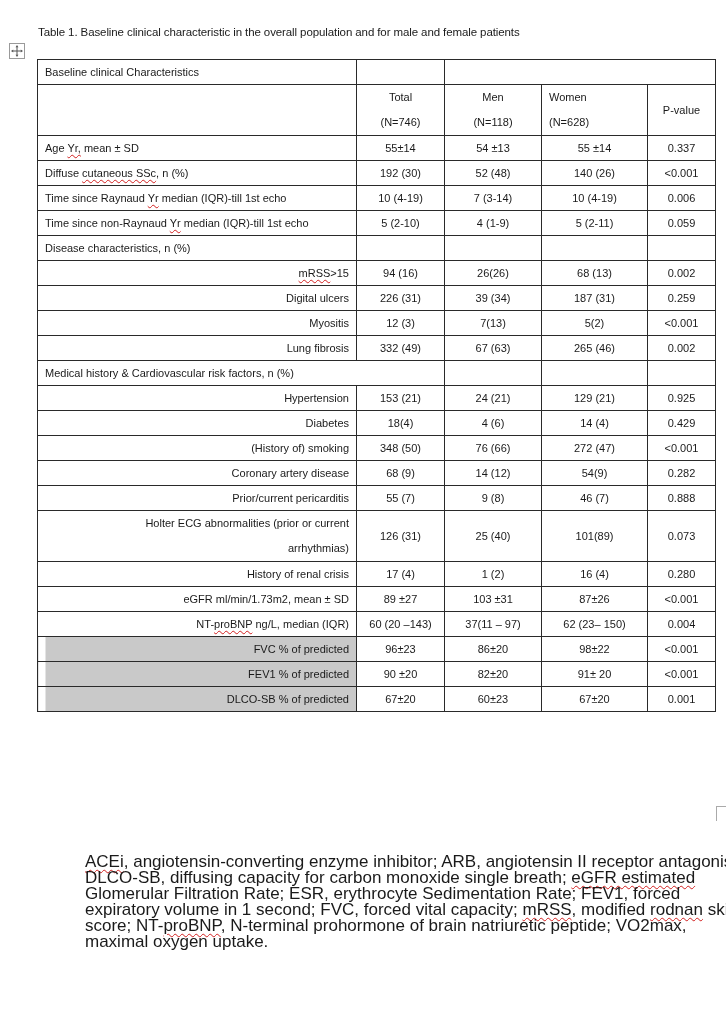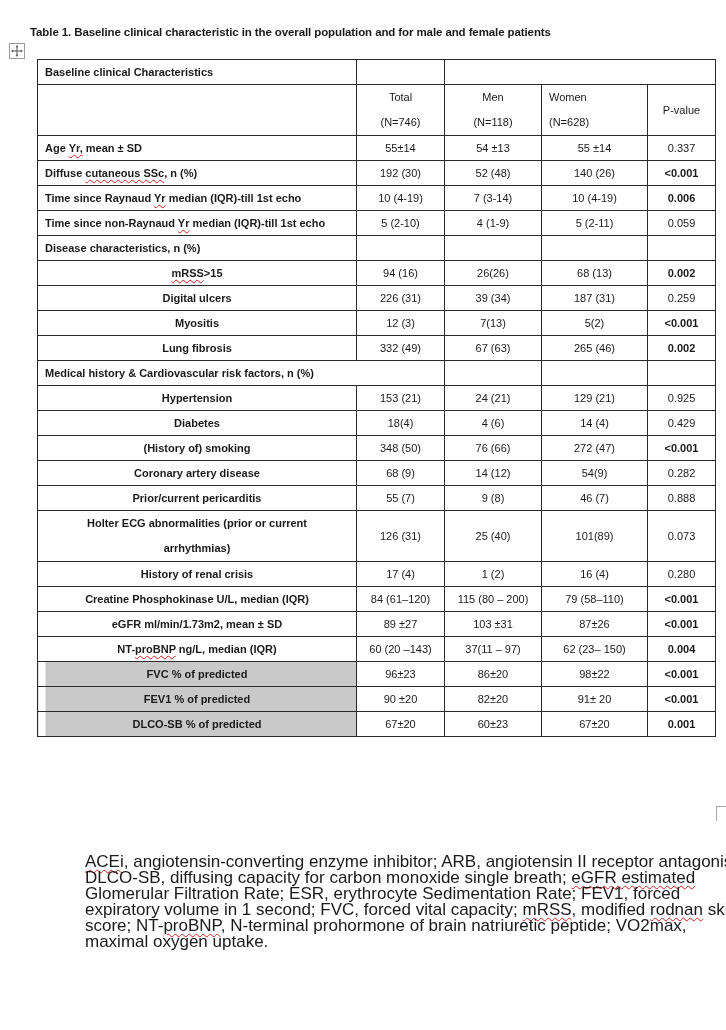--- a/index.html
+++ b/index.html
@@ -2,22 +2,22 @@
 <html><head>
 <meta charset="utf-8">
 <style>
   html, body { margin: 0; padding: 0; background: #ffffff; }
   body {
     width: 726px; height: 1030px; position: relative; overflow: hidden;
     font-family: "Liberation Sans", "DejaVu Sans", sans-serif;
     color: #1a1a1a;
   }
   .title {
-    position: absolute; left: 30px; top: 26px;
-    font-size: 11.5px; font-weight: bold; letter-spacing: -0.1px;
+    position: absolute; left: 38px; top: 26px;
+    font-size: 11.5px; font-weight: normal; letter-spacing: -0.1px;
     white-space: nowrap;
   }
   .move-handle {
     position: absolute; left: 9px; top: 43px; width: 14px; height: 14px;
     border: 1px solid #9a9a9a; background: #fff;
     display: flex; align-items: center; justify-content: center;
   }
   .move-handle svg { width: 12px; height: 12px; }
   table.data {
     position: absolute; left: 37px; top: 59px;
@@ -29,22 +29,22 @@
     border: 1.5px solid #2a2a2a;
     padding: 0 7px;
     height: 24px;
     white-space: nowrap;
     overflow: hidden;
     vertical-align: middle;
   }
   table.data tr.tall td { height: 48px; }
   td.c { text-align: center; }
   td.l { text-align: left; }
-  td.r { text-align: center; }
-  td.b { font-weight: bold; }
+  td.r { text-align: right; }
+  td.b { font-weight: normal; }
   .hdr-cell { line-height: 25px; margin-left: 45px; }
   .holter-label { line-height: 25px; white-space: normal !important; margin-top: 26px; }
   td.shade {
     background: linear-gradient(to right, #ffffff 0, #ffffff 7px, #c9c9c9 7px, #c9c9c9 100%);
   }
   td.top { vertical-align: top; padding-top: 3px; }
   .squiggle {
     text-decoration: underline wavy #d21f1f;
     text-decoration-thickness: 1px;
     text-underline-offset: 2px;
@@ -226,27 +226,20 @@
     </tr>
     <tr>
       <td class="r b">History of renal crisis</td>
       <td class="c">17 (4)</td>
       <td class="c">1 (2)</td>
       <td class="c">16 (4)</td>
       <td class="c">0.280</td>
     </tr>
 
     <tr>
-      <td class="r b">Creatine Phosphokinase U/L, median (IQR)</td>
-      <td class="c">84 (61–120)</td>
-      <td class="c">115 (80 – 200)</td>
-      <td class="c">79 (58–110)</td>
-      <td class="c b">&lt;0.001</td>
-    </tr>
-    <tr>
       <td class="r b">eGFR ml/min/1.73m2, mean ± SD</td>
       <td class="c">89 ±27</td>
       <td class="c">103 ±31</td>
       <td class="c">87±26</td>
       <td class="c b">&lt;0.001</td>
     </tr>
     <tr>
       <td class="r b"><span>NT-</span><span class="squiggle">proBNP</span><span> ng/L, median (IQR)</span></td>
       <td class="c">60 (20 –143)</td>
       <td class="c">37(11 – 97)</td>

